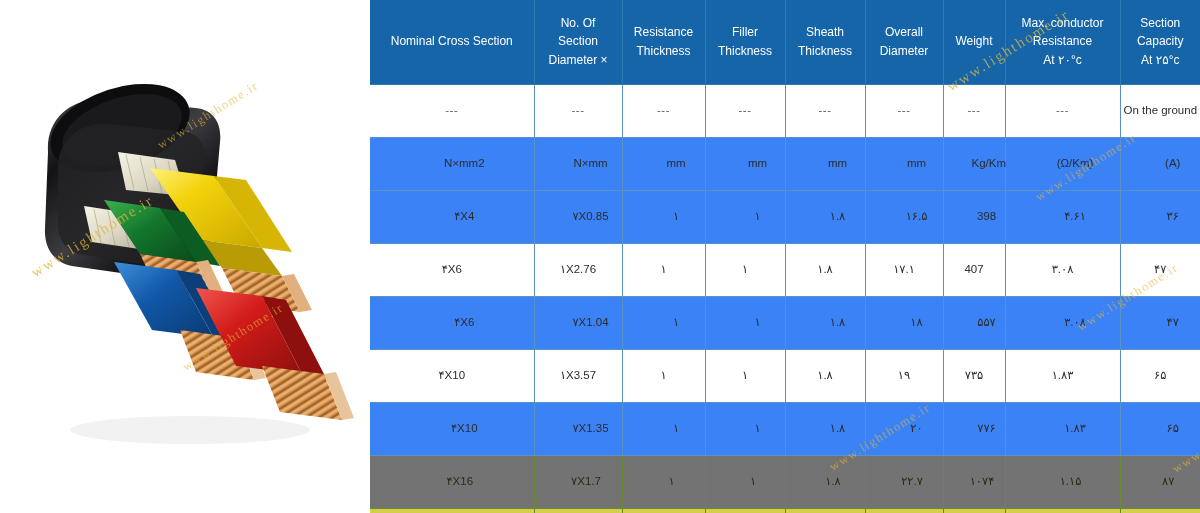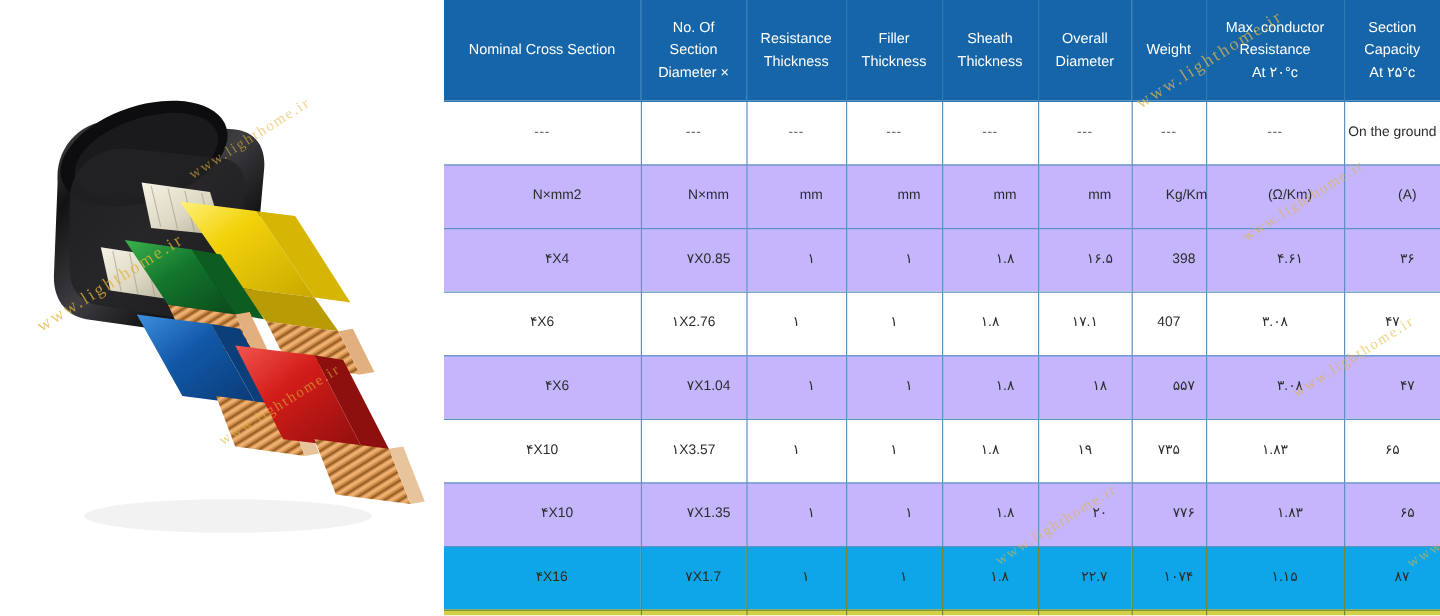--- a/index.html
+++ b/index.html
@@ -55,23 +55,23 @@
     height: 84px;
     border-color: #2f79b5;
     border-top: none;
   }
   thead th:first-child { border-left: none; }
   thead th:last-child  { border-right: none; }
   .hdr-line { display:block; }
 
   tbody tr { height: 53px; }
   tbody tr.r-white  td { background: #ffffff; }
-  tbody tr.r-shade  td { background: #c4b5fd; padding-left: 28px; }
+  tbody tr.r-shade  td { background: #3b82f6; padding-left: 28px; }
   tbody tr.r-hl     td {
-    background: #0ea5e9;
+    background: #737373;
     border-color: #6f8a2e;
     color: #2b2b18;
     padding-left: 19px;
   }
   tbody tr.r-partial { height: 15px; }
   tbody tr.r-partial td { background:#d4cf48; border-color:#6f8a2e; }
 
   tbody td:first-child { border-left: none; }
   tbody td:last-child  { border-right: none; }
 

